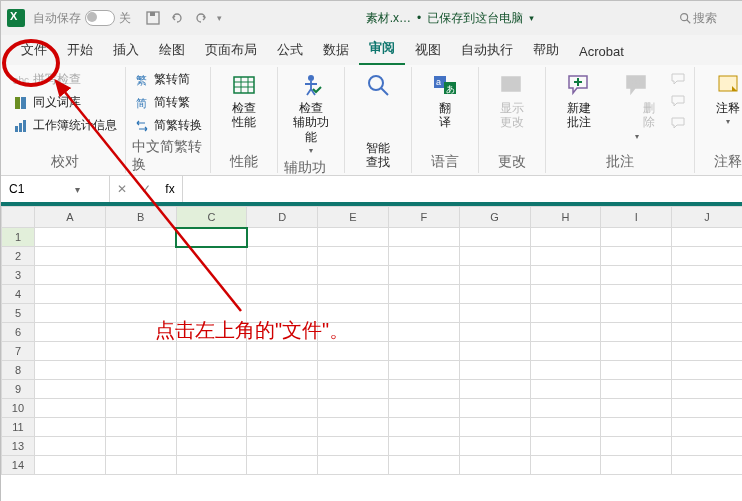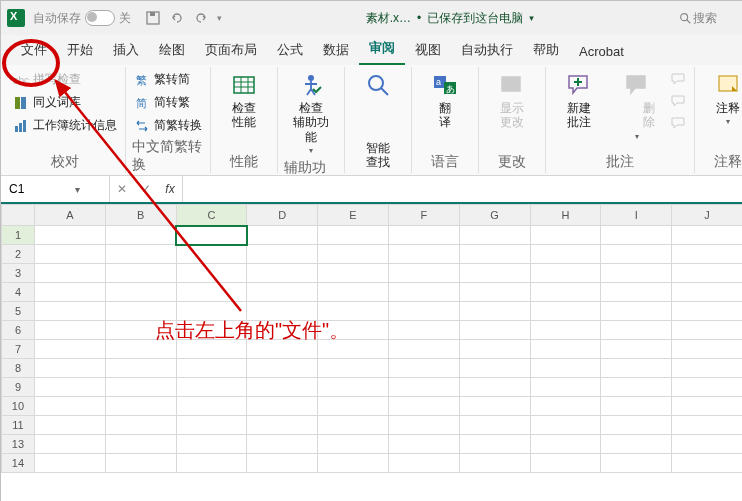--- a/index.html
+++ b/index.html
@@ -30,27 +30,27 @@
   .cmd{display:flex;align-items:center;gap:4px;padding:2px 2px;white-space:nowrap;font-size:12px;}
   .cmd.disabled{color:#aaa;}
   .cmd .ico{width:16px;height:16px;flex:0 0 16px;}
   .big-btn{display:flex;flex-direction:column;align-items:center;justify-content:flex-start;padding:2px 6px;gap:2px;min-width:42px;}
   .big-btn .ico{width:28px;height:28px;}
   .big-btn .lbl{font-size:12px;text-align:center;line-height:1.2;}
   .big-btn .drop{font-size:8px;color:#666;}
   .big-btn.disabled{color:#bbb;}
   .big-btn.disabled svg *{stroke:#ccc;fill:#ccc;}
   
-  .formula-bar{height:26px;background:#fff;border-bottom:2px solid #0f766e;display:flex;align-items:stretch;justify-content:center;}
+  .formula-bar{height:26px;background:#fff;border-bottom:4px solid #0f766e;display:flex;align-items:stretch;justify-content:center;}
   .name-box{width:96px;border-right:1px solid #d4d4d4;display:flex;align-items:center;padding:0 6px;gap:4px;}
   .name-box input{border:none;width:60px;font-size:12px;outline:none;}
   .name-box .chev{color:#666;font-size:10px;}
   .fx-btns{display:flex;align-items:center;border-right:1px solid #d4d4d4;}
   .fx-btns span{width:24px;text-align:center;color:#888;font-size:12px;}
-  .fx-btns .fx{font-style:italic;color:#404040;}
+  .fx-btns .fx{color:#000000;}
   .formula-input{flex:1;border:none;padding:0 6px;font-size:12px;outline:none;}
   
   .grid-area{position:relative;background:#fff;height:305px;overflow:hidden;}
   table.sheet{border-collapse:collapse;table-layout:fixed;}
   table.sheet th,table.sheet td{border:1px solid #d9d9d9;font-weight:normal;text-align:center;padding:0;}
   table.sheet th{background:#f0f0f0;color:#555;font-size:11px;}
   table.sheet .corner{width:32px;height:20px;background:#f0f0f0;}
   table.sheet .colhdr{width:70px;height:20px;}
   table.sheet .rowhdr{width:32px;height:18px;background:#f0f0f0;color:#555;font-size:11px;}
   table.sheet td.cell{width:70px;height:18px;background:#fff;}

